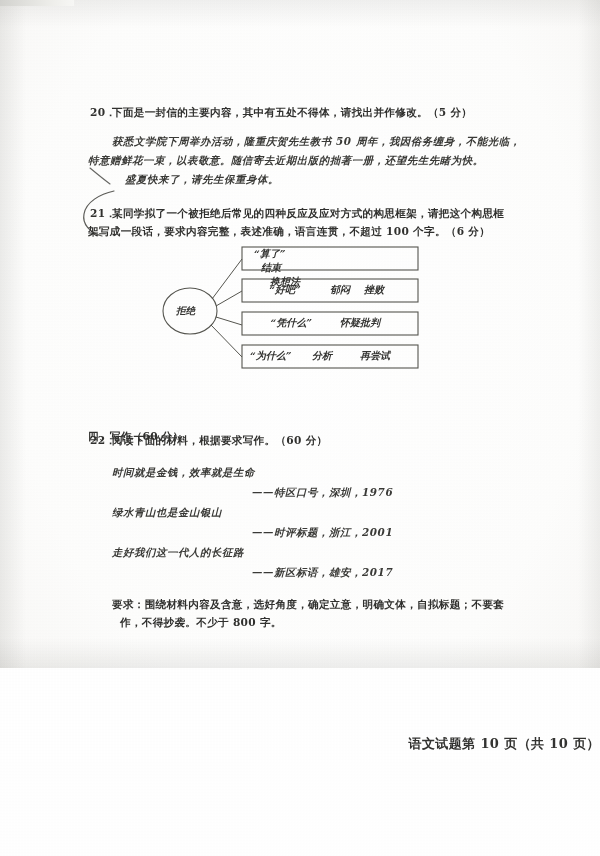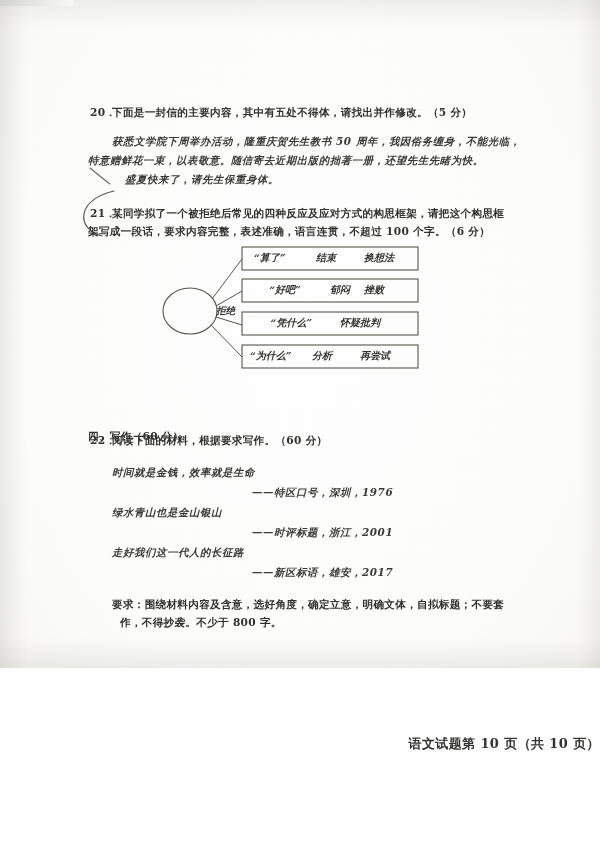--- a/index.html
+++ b/index.html
@@ -89,21 +89,20 @@
   }
   #diagram svg { display: block; }
   .dgm-label {
     position: absolute;
     font-family: "DejaVu Serif", "Liberation Serif", serif;
     font-weight: 700;
     font-style: italic;
     font-size: 9.6px;
     color: #343432;
     white-space: nowrap;
-    margin-left: 40px;
   }
   .dgm-box-text {
     position: absolute;
     display: flex;
     align-items: center;
     height: 22px;
     font-family: "DejaVu Serif", "Liberation Serif", serif;
     font-weight: 700;
     font-style: italic;
     font-size: 10px;
@@ -199,21 +198,21 @@
         <line x1="61" y1="82" x2="92" y2="114" stroke="#55554f" stroke-width="1"></line>
 
         <rect x="92" y="4" width="176" height="23" fill="none" stroke="#55554f" stroke-width="1.1"></rect>
         <rect x="92" y="36" width="176" height="23" fill="none" stroke="#55554f" stroke-width="1.1"></rect>
         <rect x="92" y="69" width="176" height="23" fill="none" stroke="#55554f" stroke-width="1.1"></rect>
         <rect x="92" y="102" width="176" height="23" fill="none" stroke="#55554f" stroke-width="1.1"></rect>
       </svg>
 
       <div class="dgm-label" style="left:26px; top:62px;">拒绝</div>
 
-      <div class="dgm-box-text" style="left:104px; top:4px;">
+      <div class="dgm-box-text" style="left:104px; top:4px;flex-direction:column;">
         <span class="c1">“算了”</span>
         <span class="c2">结束</span>
         <span class="c3">换想法</span>
       </div>
       <div class="dgm-box-text" style="left:104px; top:36px;text-align:center;">
         <span class="c1">“好吧”</span>
         <span class="c2">郁闷</span>
         <span class="c3">挫败</span>
       </div>
       <div class="dgm-box-text" style="left:100px; top:69px;text-align:right;">

